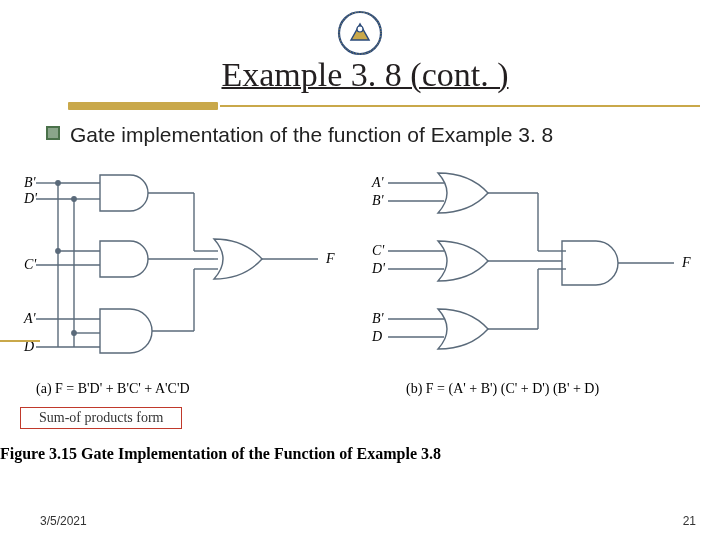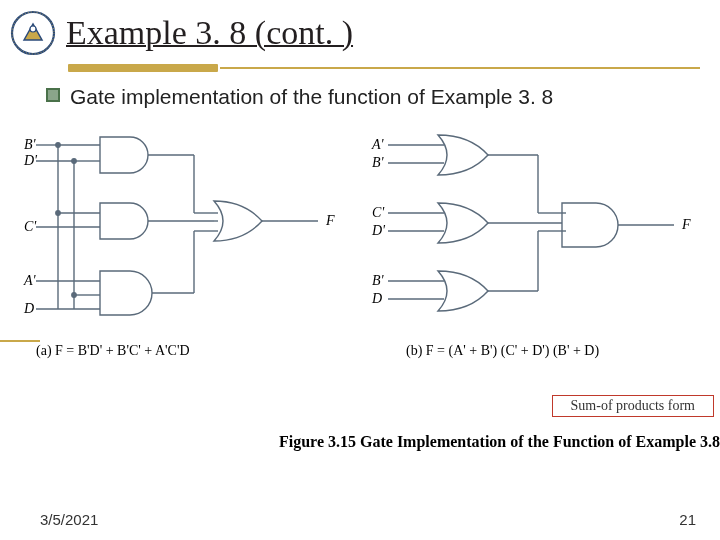--- a/index.html
+++ b/index.html
@@ -9,20 +9,21 @@
     height: 540px;
     font-family: "Times New Roman", serif;
     background: #fff;
     position: relative;
     overflow: hidden;
   }
   .header {
     display: flex;
     align-items: center;
     padding: 10px 10px 2px 10px;
+    flex-direction: column;
   }
   .logo {
     width: 46px; height: 46px;
     display: flex; align-items: center; justify-content: center;
   }
   .title {
     font-size: 34px;
     color: #231f20;
     margin-left: 10px;
     text-decoration: underline;
@@ -70,45 +71,45 @@
     justify-content: space-between;
     padding: 22px 18px 0 18px;
     gap: 10px;
   }
   .panel {
     position: relative;
   }
   .panel svg { display: block; }
   .caption-row {
     display: flex;
-    justify-content: flex-end;
-    margin-top: 28px;
-    padding: 0 6px;
+    justify-content: space-between;
+    margin-top: 2px;
+    padding: 0 20px;
   }
   .red-tag {
     border: 1.5px solid #c0392b;
     color: #333;
     font-size: 14px;
     padding: 2px 18px;
     font-family: "Times New Roman", serif;
   }
   .fig-caption {
-    text-align: right;
+    text-align: left;
     font-weight: bold;
     font-size: 16px;
     margin-top: 16px;
   }
   .footer {
     position: absolute;
     left: 0; right: 0; bottom: 12px;
     display: flex;
     justify-content: space-between;
     padding: 0 24px 0 40px;
     font-family: Arial, sans-serif;
-    font-size: 15px;
+    font-size: 12px;
     color: #333;
   }
   .side-thin {
     position: absolute;
     left: 0; top: 340px;
     width: 40px; height: 1.5px;
     background: #c9a84a;
   }
   .lbl { font-family: "Times New Roman", serif; font-size: 14px; font-style: italic; }
   .lbln { font-style: normal; }

